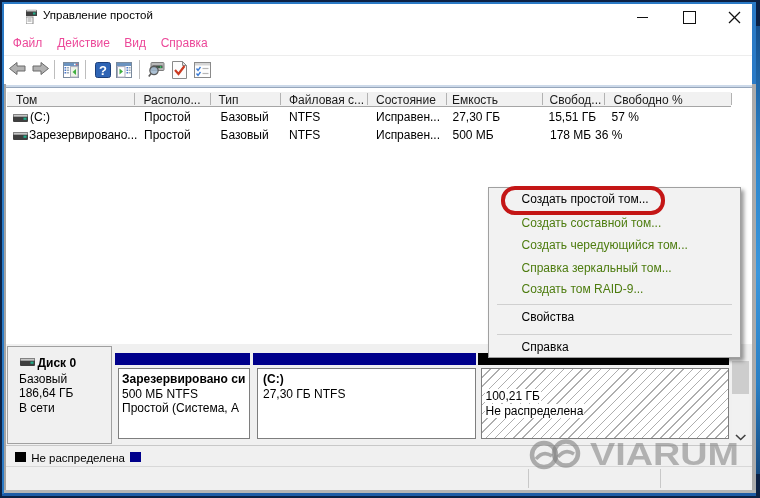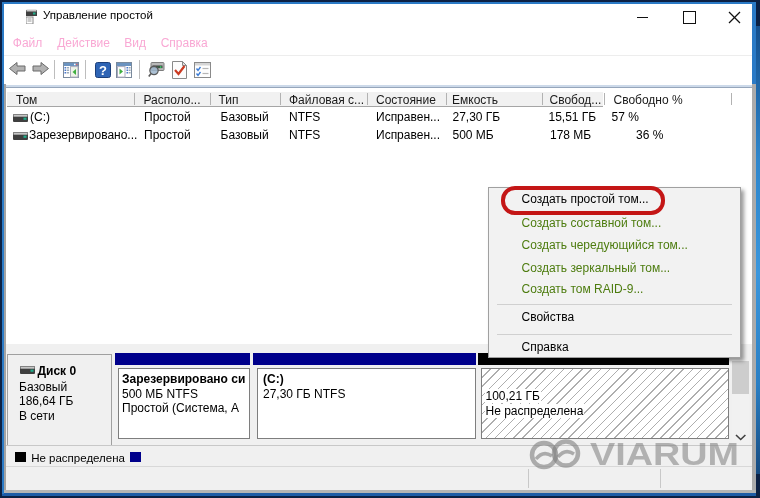--- a/index.html
+++ b/index.html
@@ -10,30 +10,30 @@
   background:linear-gradient(180deg,#15508e 0%,#2e86cc 30%,#3a96dc 55%,#2a7fc4 80%,#154a80 100%);}
 #winbg{left:2px;top:2px;width:750px;height:486px;background:#fff;}
 #tblue{left:2px;top:2px;width:754px;height:2px;background:#2a7ac6;}
 #lblue{left:2px;top:2px;width:2px;height:492px;background:#2a7ac6;}
 #lsilver{left:4px;top:84px;width:2px;height:406px;background:#a3a3a3;}
 #rblue{left:752px;top:2px;width:4px;height:82px;background:#2a7ac6;}
 #rsilver{left:751.5px;top:84px;width:4.5px;height:406px;background:#ababab;}
 #bsilver{left:2px;top:490px;width:754px;height:3px;background:#b5b5b5;}
 #bblue{left:2px;top:493px;width:754px;height:3px;background:#1e5ca6;}
 #ttext{left:43px;top:9px;font-size:11.5px;color:#000;white-space:nowrap;}
-.mi{top:36px;font-size:12px;color:#f9a8d4;white-space:nowrap;position:absolute;}
+.mi{top:36px;font-size:12px;color:#ec4899;white-space:nowrap;position:absolute;}
 .tsep{top:60px;width:1px;height:19px;background:#bdbdbd;position:absolute;}
 #band{left:2px;top:84.5px;width:749.5px;height:2.5px;background:#ccd9e9;border-bottom:1px solid #96a6bb;}
 #whitebg{left:6px;top:88px;width:745.5px;height:255.5px;background:#fff;}
 #bpane{left:6px;top:343.5px;width:745.5px;height:102.5px;background:#f0f0f0;}
-#hdr{left:7px;top:91.5px;width:596px;height:14px;background:#f1f1f1;border-bottom:1px solid #a5a5a5;}
+#hdr{left:7px;top:91.5px;width:724px;height:14px;background:#f1f1f1;border-bottom:1px solid #a5a5a5;}
 .hsep{top:1px;width:1px;height:12px;background:#b2b2b2;position:absolute;}
 .htext{top:1px;font-size:12px;color:#1a1a1a;position:absolute;white-space:nowrap;}
 .rtext{font-size:12px;color:#000;position:absolute;white-space:nowrap;}
-#dpanel{left:7px;top:346px;width:103px;height:96px;background:#f0f0f0;border:1px solid #a0a0a0;margin-top:8px;}
+#dpanel{left:7px;top:346px;width:103px;height:96px;background:#f0f0f0;border:1px solid #a0a0a0;}
 .strip{top:353px;height:12px;position:absolute;}
 .pbox{top:367.5px;height:69px;position:absolute;background:#fff;border:1px solid #7e7e7e;overflow:hidden;}
 .pline{font-size:12px;color:#000;position:absolute;white-space:nowrap;}
 #hatch{background:repeating-linear-gradient(135deg,#fff 0px,#fff 5.5px,#aeaeae 5.5px,#aeaeae 6.5px);}
 #sbar{left:731.5px;top:343.5px;width:17.5px;height:101px;background:#f1f1f1;position:absolute;}
 #sthumb{left:0px;top:17px;width:17.5px;height:33px;background:#cdcdcd;position:absolute;}
 #sbtn{left:0px;top:86px;width:17.5px;height:15px;background:#f1f1f1;position:absolute;}
 #legend{left:2px;top:444.5px;width:749.5px;height:21px;background:#f0f0f0;border-top:1px solid #c8c8c8;box-sizing:border-box;}
 #status{left:2px;top:465.5px;width:749.5px;height:24.5px;background:#f0f0f0;border-top:1px solid #d8d8d8;box-sizing:border-box;}
 .ssep{top:2px;width:1px;height:19px;background:#c8c8c8;position:absolute;}
@@ -170,21 +170,21 @@
   <rect x="0.5" y="0.5" width="14" height="2.2" fill="#c6c6c6"></rect>
   <rect x="10.5" y="3.6" width="3" height="2.2" fill="#1fae8a"></rect>
 </svg>
 <div class="rtext" style="left:29px;top:128px">Зарезервировано...</div>
 <div class="rtext" style="left:144px;top:128px">Простой</div>
 <div class="rtext" style="left:220.5px;top:128px">Базовый</div>
 <div class="rtext" style="left:289px;top:128px">NTFS</div>
 <div class="rtext" style="left:376px;top:128px">Исправен...</div>
 <div class="rtext" style="left:452.5px;top:128px">500 МБ</div>
 <div class="rtext" style="left:550px;top:128px">178 МБ</div>
-<div class="rtext" style="left:636px;top:128px">36 %</div>
+<div class="rtext" style="left:595px;top:128px">36 %</div>
 
 <div class="abs" id="dpanel">
   <svg class="abs" style="left:12px;top:11px" width="15" height="8">
     <rect x="0" y="0" width="15" height="8" rx="1" fill="#3f3f3f"></rect>
     <rect x="0.5" y="0.5" width="14" height="2.2" fill="#c6c6c6"></rect>
     <rect x="10.5" y="3.6" width="3" height="2.2" fill="#1fae8a"></rect>
   </svg>
   <div class="pline" style="left:29.5px;top:9px;font-weight:bold">Диск 0</div>
   <div class="pline" style="left:11px;top:25px">Базовый</div>
   <div class="pline" style="left:11px;top:39px">186,64 ГБ</div>
@@ -228,21 +228,21 @@
 <div class="abs" id="rblue"></div>
 <div class="abs" id="rsilver"></div>
 <div class="abs" id="bsilver"></div>
 <div class="abs" id="bblue"></div>
 <div class="abs" id="tblue"></div>
 <div class="abs" id="lblue"></div>
 <div class="abs" id="cmenu">
   <div class="ci" style="top:4px;color:#000">Создать простой том...</div>
   <div class="ci cd" style="top:27.6px">Создать составной том...</div>
   <div class="ci cd" style="top:50.1px">Создать чередующийся том...</div>
-  <div class="ci cd" style="top:72.6px">Создать зеркальный том...</div>
+  <div class="ci cd" style="top:72.6px">Справка зеркальный том...</div>
   <div class="ci cd" style="top:94.1px">Создать том RAID-9...</div>
   <div class="csep" style="top:116.2px"></div>
   <div class="ci" style="top:121.6px;color:#000">Свойства</div>
   <div class="csep" style="top:146.3px"></div>
   <div class="ci" style="top:152px;color:#000">Справка</div>
 </div>
 <div class="abs" id="redo"></div>
 <div class="abs" id="wm">
   <svg width="233" height="36" style="position:absolute;left:0;top:0">
     <g stroke="rgba(125,125,125,0.60)" fill="none">

